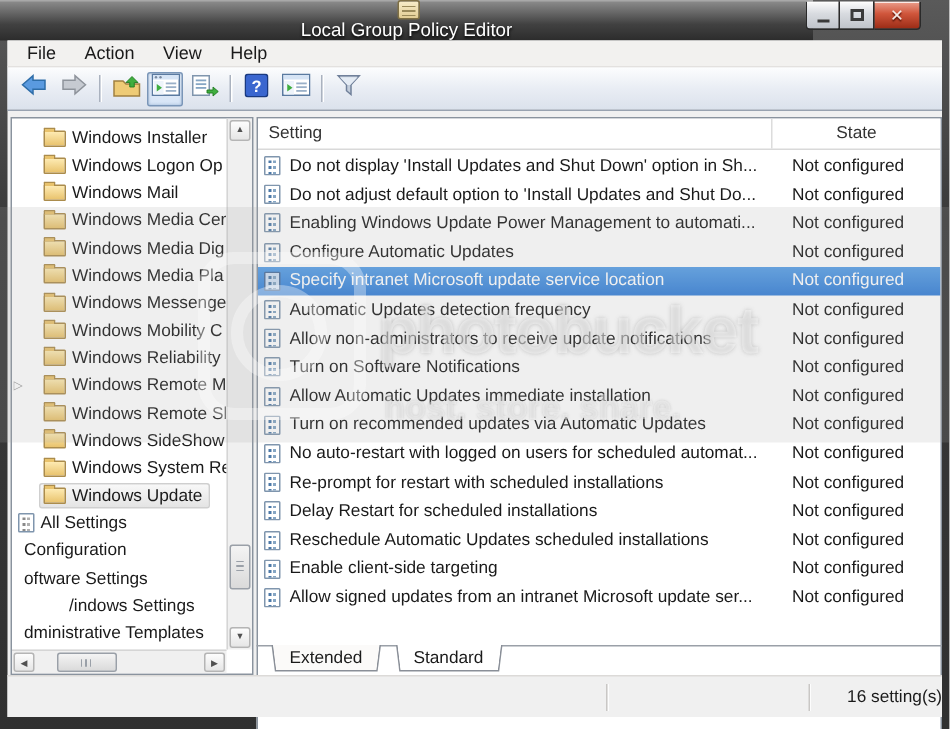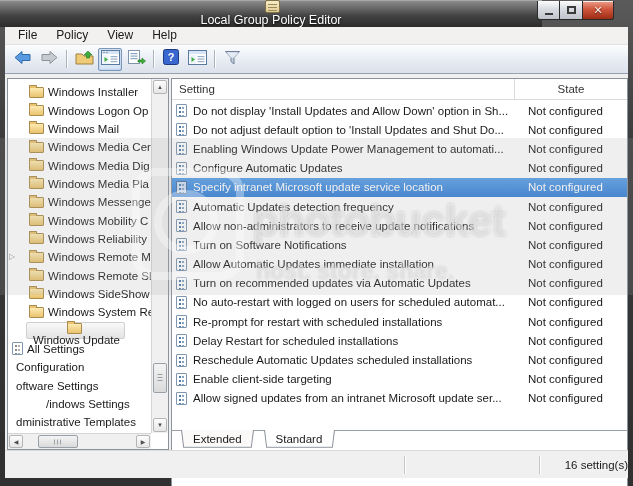--- a/index.html
+++ b/index.html
@@ -45,21 +45,21 @@
     border:1px solid transparent;border-radius:2px;margin:0 1px;}
   .tb-btn.pressed{border-color:#7a96b8;background:linear-gradient(180deg,#eaf2fb,#d6e4f6);
     box-shadow:inset 0 0 2px rgba(90,130,180,.5);}
   .tb-sep{width:1px;height:18px;background:#aab2bf;box-shadow:1px 0 0 #fff;margin:0 4px;}
   
   .tree-panel{position:absolute;left:2px;top:51px;width:162px;height:372px;
     background:#fff;border:1px solid #8a939e;overflow:hidden;}
   .tree-rows{position:absolute;left:1px;top:4px;width:143px;height:351px;overflow:hidden;}
   .tree-row{height:18.35px;display:flex;align-items:center;white-space:nowrap;position:relative;font-size:11.5px;}
   .capsule{display:inline-flex;align-items:center;height:17px;padding:0 4px 0 2px;border:1px solid transparent;border-radius:2px;}
-  .tree-row.selected .capsule{background:linear-gradient(180deg,#f8f8f8,#e4e4e4);border-color:#cfcfcf;flex-direction:column;}
+  .tree-row.selected .capsule{background:linear-gradient(180deg,#f8f8f8,#e4e4e4);border-color:#cfcfcf;}
   .t-label{margin-left:4px;}
   .expander{position:absolute;left:0;top:4px;font-size:8px;color:#9a9a9a;}
   .icon-folder{width:15px;height:11px;position:relative;flex:0 0 auto;
     background:linear-gradient(180deg,#fdeab2,#e9c härligt);
     background:linear-gradient(180deg,#fdeab2,#e9c36d);border:1px solid #ab8c4c;border-radius:1px;}
   .icon-folder::before{content:'';position:absolute;top:-3px;left:-1px;width:6px;height:2px;
     background:#e9c36d;border:1px solid #ab8c4c;border-bottom:none;border-radius:1px 1px 0 0;}
   .icon-page{width:11px;height:13px;background:#fff;border:1px solid #7f95ad;border-radius:1px;position:relative;flex:0 0 auto;}
   .icon-page::before{content:'';position:absolute;left:2px;top:2px;width:2px;height:9px;
     background:repeating-linear-gradient(180deg,#4d79a8 0 2px,transparent 2px 4px);}
@@ -133,21 +133,21 @@
       <div class="win-btn close">
           <div class="g-close">✕</div>
         </div>
     </div>
   </div>
 
   <div class="inner">
 
     <div class="menubar" id="menubar">
         <span class="menu-item">File</span>
-        <span class="menu-item">Policy</span>
+        <span class="menu-item">Action</span>
         <span class="menu-item">View</span>
         <span class="menu-item">Help</span>
       </div>
 
     <div class="toolbar" id="toolbar">
         <div class="tb-btn">
           <span><svg width="18" height="15" viewBox="0 0 18 15">
               <path d="M1 7.5 L8 1.5 L8 4.5 L16 4.5 L16 10.5 L8 10.5 L8 13.5 Z" fill="#5a9ae0" stroke="#2e6da8"></path>
             </svg></span>
         </div>
@@ -384,21 +384,21 @@
 
     <div class="list-panel">
       <div class="list-header">
         <div class="col-setting">Setting</div>
         <div class="col-state">State</div>
       </div>
       <div class="list-rows" id="list-rows">
   <div class="list-row">
     <span class="cell-setting">
       <span class="icon-page"></span>
-      <span class="s-label">Do not display 'Install Updates and Allow Down' option in Sh...</span>
+      <span class="s-label">Do not display 'Install Updates and Shut Down' option in Sh...</span>
     </span>
     <span class="cell-state">Not configured</span>
   </div>
 
   <div class="list-row">
     <span class="cell-setting">
       <span class="icon-page"></span>
       <span class="s-label">Do not adjust default option to 'Install Updates and Shut Do...</span>
     </span>
     <span class="cell-state">Not configured</span>

